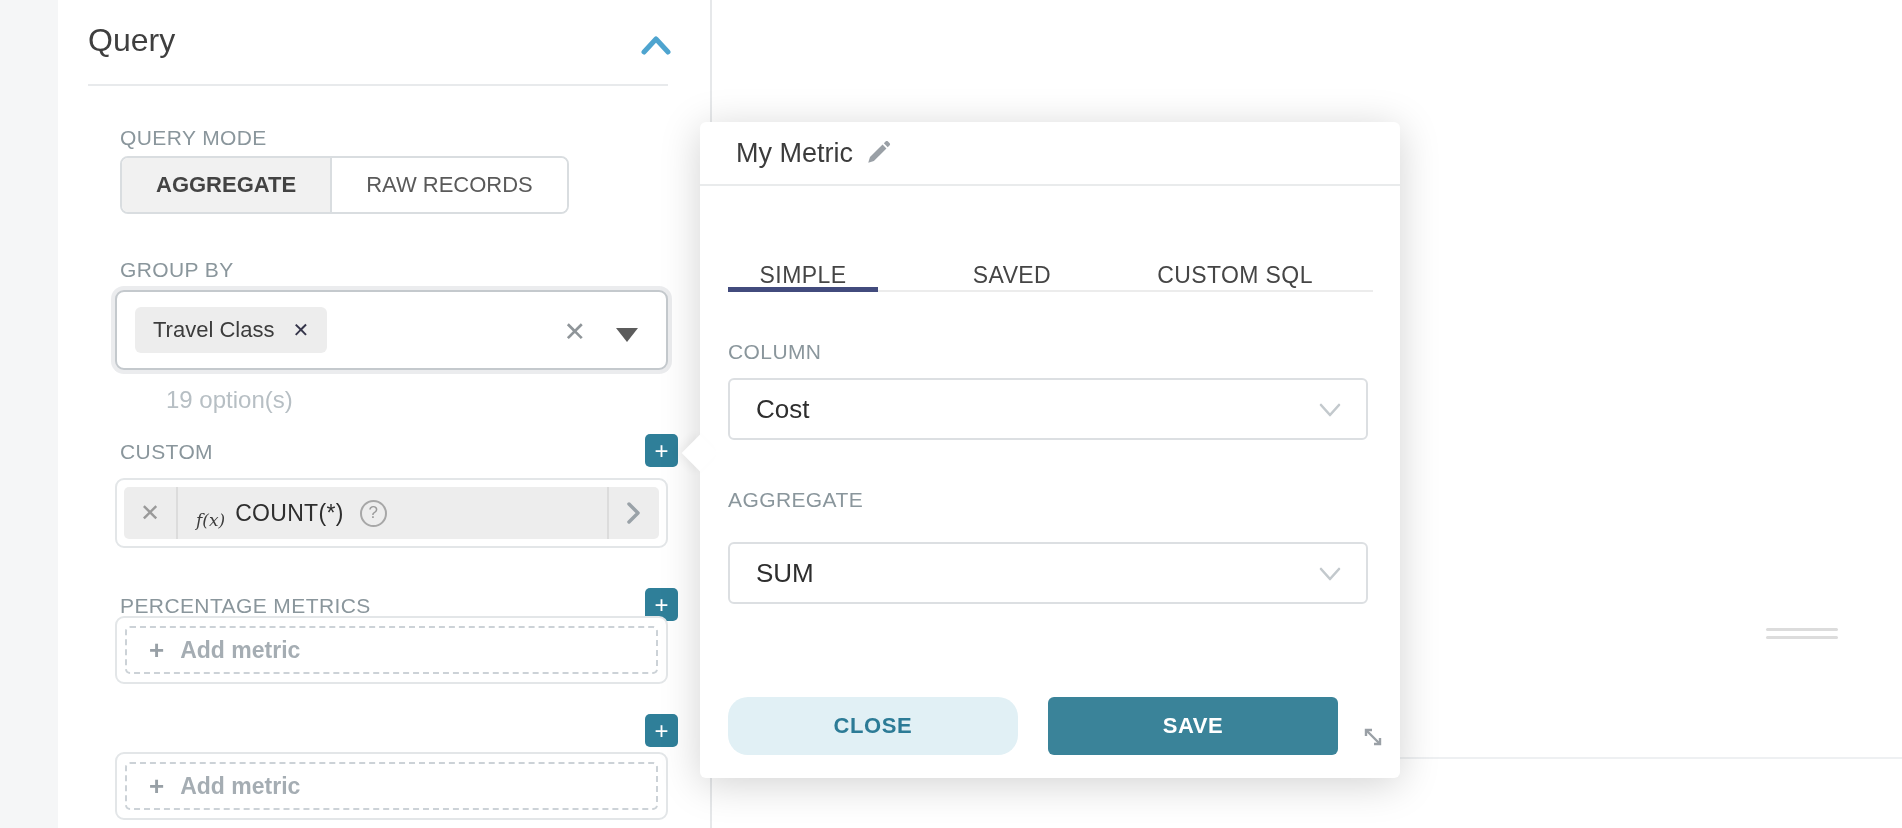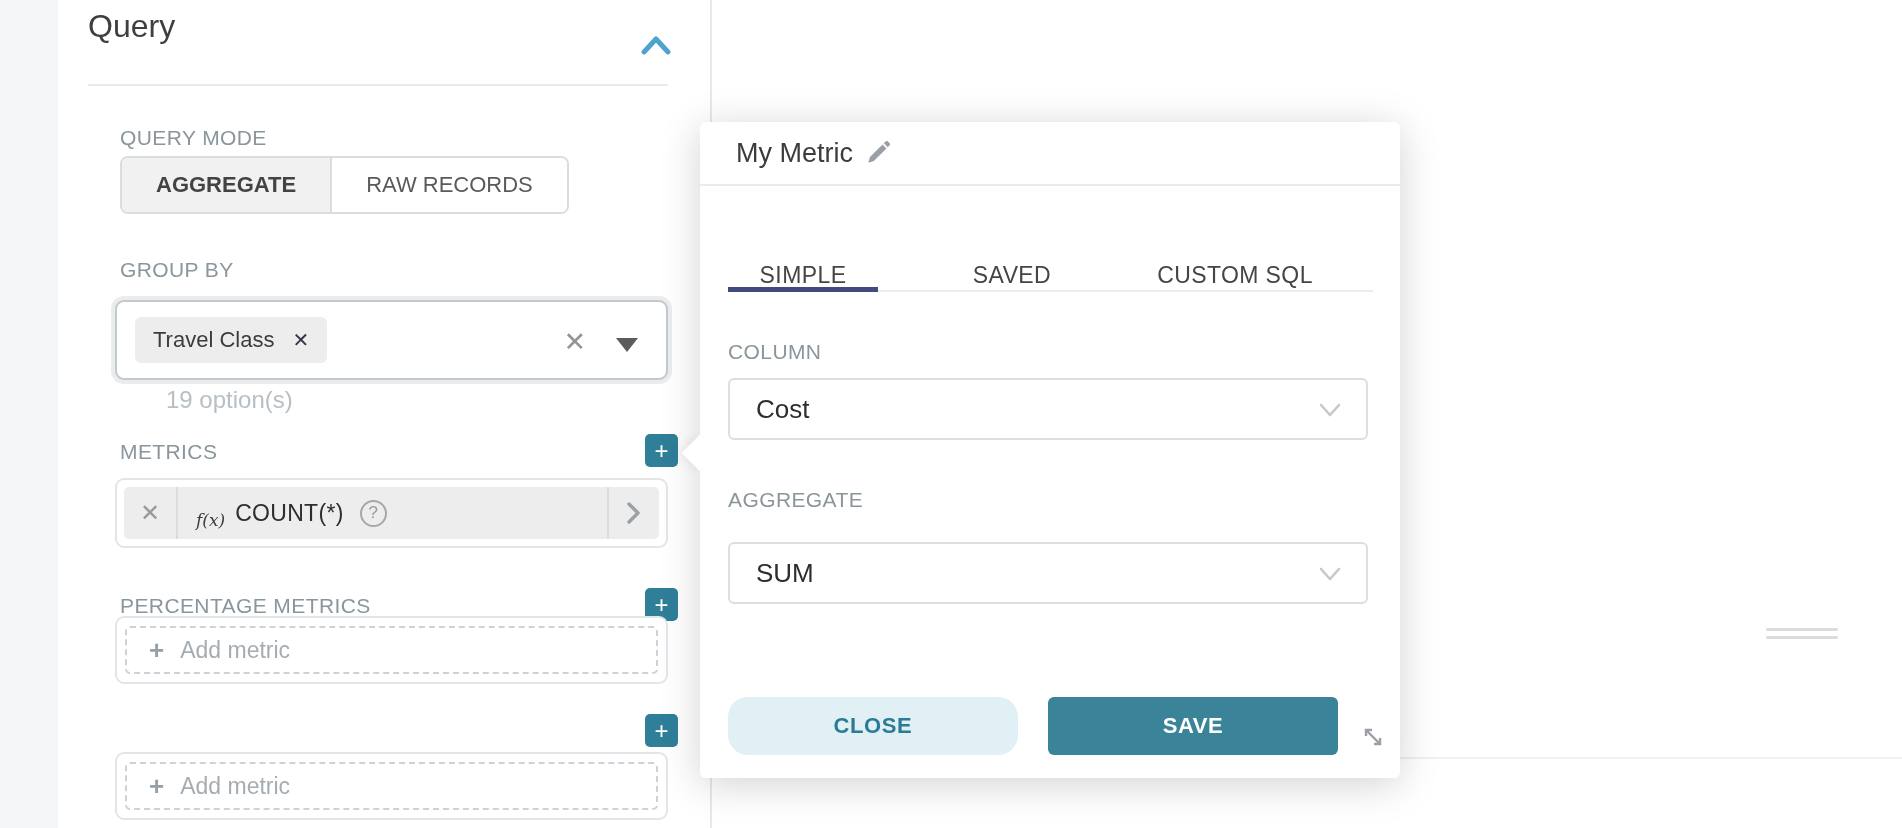--- a/index.html
+++ b/index.html
@@ -5,40 +5,40 @@
   * { margin:0; padding:0; box-sizing:border-box; }
   html,body { width:1902px; height:828px; overflow:hidden; }
   body { font-family:"Liberation Sans","DejaVu Sans",sans-serif; background:#ffffff; }
   #screen { position:relative; width:1902px; height:828px; background:#ffffff; }
 
   
   #left-rail { position:absolute; left:0; top:0; width:58px; height:828px; background:#f5f6f7; }
   #v-divider { position:absolute; left:710px; top:0; width:2px; height:828px; background:#e6e8ea; }
 
   
-  #query-title { position:absolute; left:88px; top:8px; font-size:32px; color:#3f3f3f; font-weight:500; }
+  #query-title { position:absolute; left:88px; top:22px; font-size:32px; color:#3f3f3f; font-weight:500; }
   #collapse-chevron { position:absolute; left:641px; top:34px; width:30px; height:22px; cursor:pointer; }
   #title-divider { position:absolute; left:88px; top:84px; width:580px; height:2px; background:#e8eaec; }
 
   .section-label { position:absolute; left:120px; font-size:21px; color:#8a969c; letter-spacing:0.4px; font-weight:400; }
   #lbl-query-mode { top:126px; }
   #lbl-group-by  { top:258px; }
   #lbl-metrics   { top:440px; }
   #lbl-pmetrics  { top:594px; }
   #lbl-sort      { top:721px;margin-top:36px; }
 
   
   #query-mode-group { position:absolute; left:120px; top:156px; height:58px; display:flex;
       border:2px solid #d9dde0; border-radius:8px; overflow:hidden; background:#fff; }
   .seg-btn { display:flex; align-items:center; justify-content:center; font-size:22px; padding:0 34px;
       color:#5a5a5a; background:#ffffff; cursor:pointer; }
   .seg-btn.active { background:#f1f1f1; color:#434343; font-weight:bold; border-right:2px solid #d9dde0; }
 
   
-  #groupby-control { position:absolute; left:115px; top:300px; width:553px; height:80px;
+  #groupby-control { position:absolute; left:115px; top:290px; width:553px; height:80px;
       background:#fff; border:2px solid #c4c9cd; border-radius:9px;
       box-shadow:0 0 0 4px #ebecee; display:flex; align-items:center; padding:0 18px; }
   .tag { display:flex; align-items:center; height:46px; background:#ededed; border-radius:6px;
       padding:0 18px; font-size:22px; color:#3c3c3c; }
   .tag-remove { margin-left:18px; font-size:20px; font-weight:bold; color:#35354a; cursor:pointer; }
   #groupby-clear { position:absolute; right:80px; top:24px; font-size:27px; color:#8f9599; font-weight:400; cursor:pointer; }
   #groupby-caret { position:absolute; right:28px; top:36px; width:0; height:0;
       border-left:11px solid transparent; border-right:11px solid transparent; border-top:14px solid #5c5c5c; cursor:pointer; }
   #groupby-helper { position:absolute; left:122px; top:386px; font-size:24px; color:#b7bfc4;margin-left:44px; }
 
@@ -65,21 +65,21 @@
   .pill-chevron { width:50px; display:flex; align-items:center; justify-content:center; cursor:pointer; }
 
   
   .drop-container { position:absolute; left:115px; width:553px; border:2px solid #e3e6e8; border-radius:9px;
       background:#fff; padding:8px; }
   #pmetrics-box { top:616px; height:68px; }
   #sort-box { top:752px; height:68px; }
   .dropzone { width:100%; height:100%; border:2px dashed #ccd2d7; border-radius:5px;
       display:flex; align-items:center; padding-left:22px; cursor:pointer; }
   .dz-plus { font-size:26px; font-weight:bold; color:#98a0a6; margin-right:16px; }
-  .dz-text { font-size:23px; color:#a5adb3; }
+  .dz-text { font-size:23px; color:#a5adb3;font-weight:bold; }
 
   
   #right-h-divider { position:absolute; left:712px; top:757px; width:1190px; height:2px; background:#eef0f2; }
   .drag-line { position:absolute; left:1766px; width:72px; height:3px; background:#dcdcdc; border-radius:2px; }
   #drag-line-1 { top:628px; } #drag-line-2 { top:636px; }
 
   
   #popover { position:absolute; left:700px; top:122px; width:700px; height:656px; background:#ffffff;
       border-radius:6px; box-shadow:0 6px 40px rgba(0,0,0,0.18); z-index:10; }
   #popover-arrow { position:absolute; left:-13px; top:318px; width:26px; height:26px; background:#ffffff;
@@ -139,21 +139,21 @@
   <div id="groupby-control">
     <div class="tag">
       <span>Travel Class</span>
       <span class="tag-remove">✕</span>
     </div>
     <span id="groupby-clear">✕</span>
     <span id="groupby-caret"></span>
   </div>
   <div id="groupby-helper">19 option(s)</div>
 
-  <div id="lbl-metrics" class="section-label">METRICS</div>
+  <div id="lbl-metrics" class="section-label">CUSTOM</div>
   <button id="add-metric-btn" class="add-btn">+</button>
   <div id="metrics-box">
     <div class="metric-pill">
       <span class="pill-x">✕</span>
       <span class="pill-sep"></span>
       <span class="fx">f(x)</span>
       <span class="metric-label">COUNT(*)</span>
       <span class="help-circle">?</span>
       <span class="pill-right">
         <span class="pill-sep"></span>

